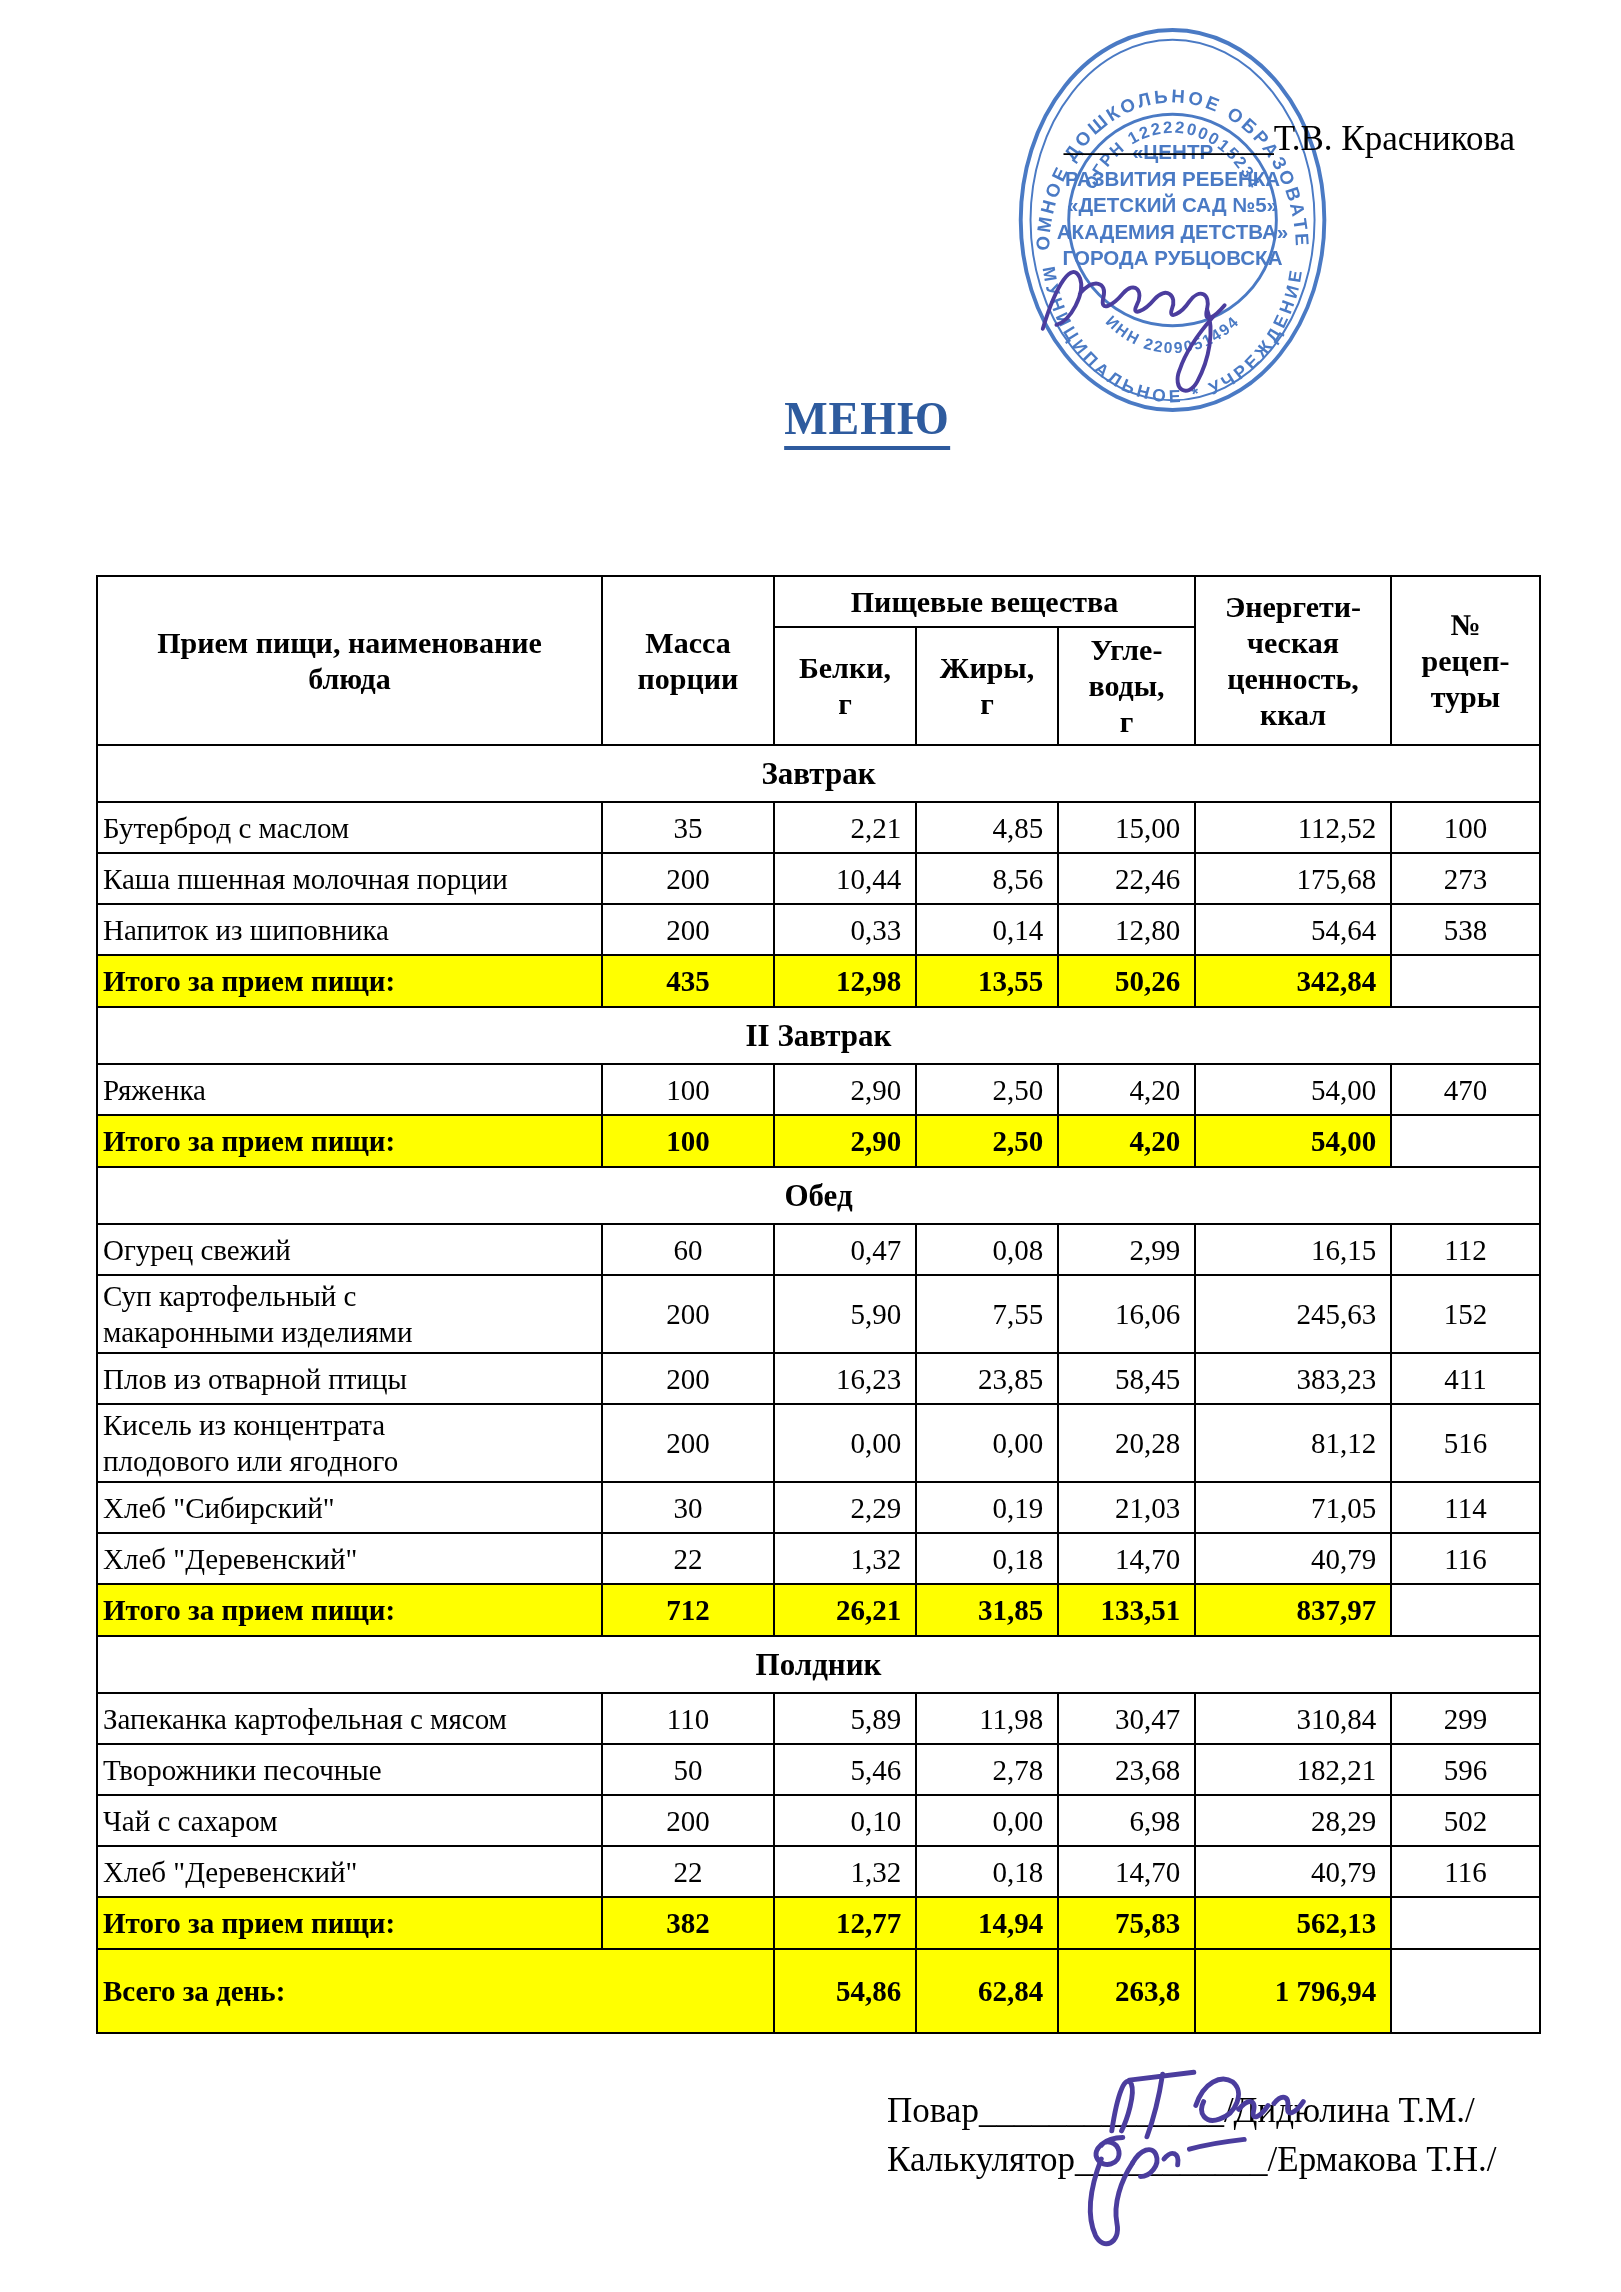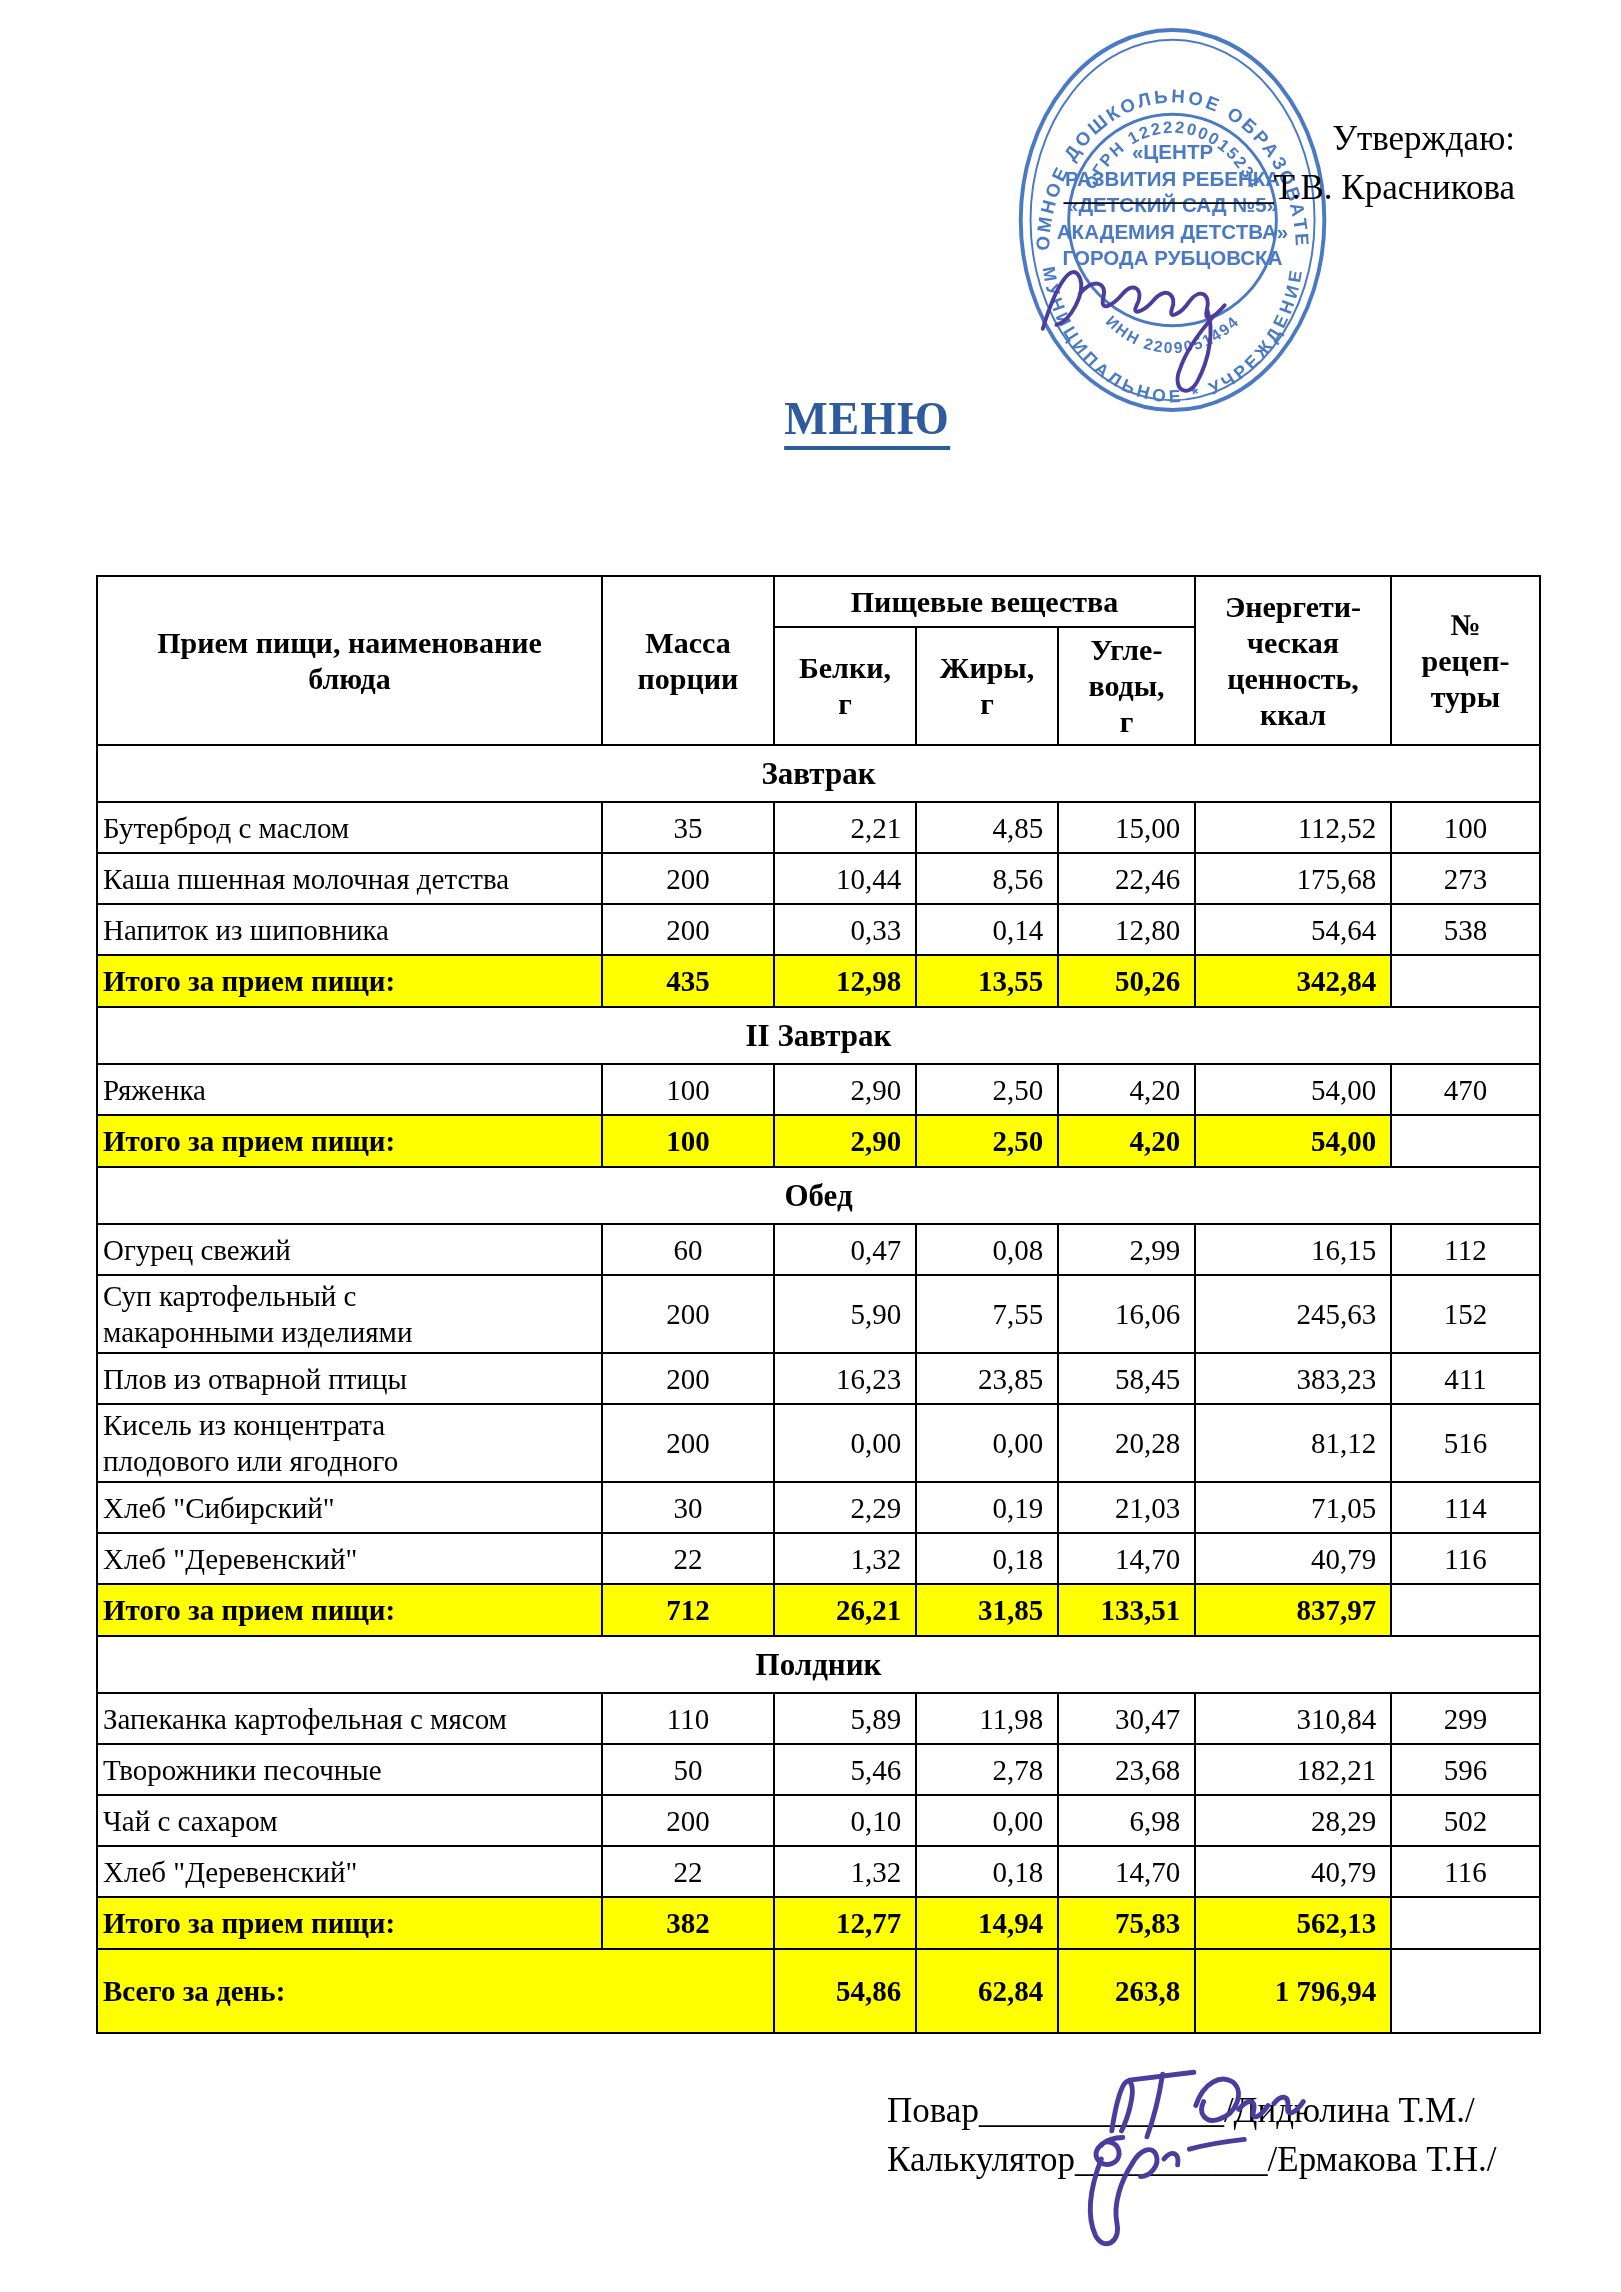--- a/index.html
+++ b/index.html
@@ -104,21 +104,20 @@
       <text x="168" y="250">ГОРОДА РУБЦОВСКА</text>
     </g>
   </svg>
 
   <svg class="zaved-sig ink" viewBox="0 0 260 180">
     <path stroke-width="4" d="M28,100 C42,54 58,30 66,48 C72,64 56,92 42,96 M66,64 C80,48 94,52 90,68 C86,84 100,76 110,64 C122,50 132,62 124,76 C118,88 132,82 142,70 C154,56 166,66 160,80 C156,92 170,84 178,72 C188,58 200,64 196,80 C192,96 204,88 214,76"></path>
     <path stroke-width="4" d="M196,80 C204,102 198,132 186,154 C176,172 160,162 168,142 C174,124 188,104 202,88"></path>
   </svg>
 
   <div class="approval">
-    <div>Утверждаю:</div>
     <div><span class="sig-underscores">____________</span><span>Т.В.  Красникова</span></div>
   </div>
 
   <div class="title-wrap">
     <span class="doc-title">МЕНЮ</span>
   </div>
 
   <table class="menu-table">
     <colgroup>
       <col style="width:505px">
@@ -161,21 +160,21 @@
         <tr class="data-row">
           <td class="name">Бутерброд с маслом</td>
           <td class="c">35</td>
           <td class="r">2,21</td>
           <td class="r">4,85</td>
           <td class="r">15,00</td>
           <td class="r">112,52</td>
           <td class="c">100</td>
         </tr>
         <tr class="data-row">
-          <td class="name">Каша пшенная молочная детства</td>
+          <td class="name">Каша пшенная молочная порции</td>
           <td class="c">200</td>
           <td class="r">10,44</td>
           <td class="r">8,56</td>
           <td class="r">22,46</td>
           <td class="r">175,68</td>
           <td class="c">273</td>
         </tr>
         <tr class="data-row">
           <td class="name">Напиток из шиповника</td>
           <td class="c">200</td>

